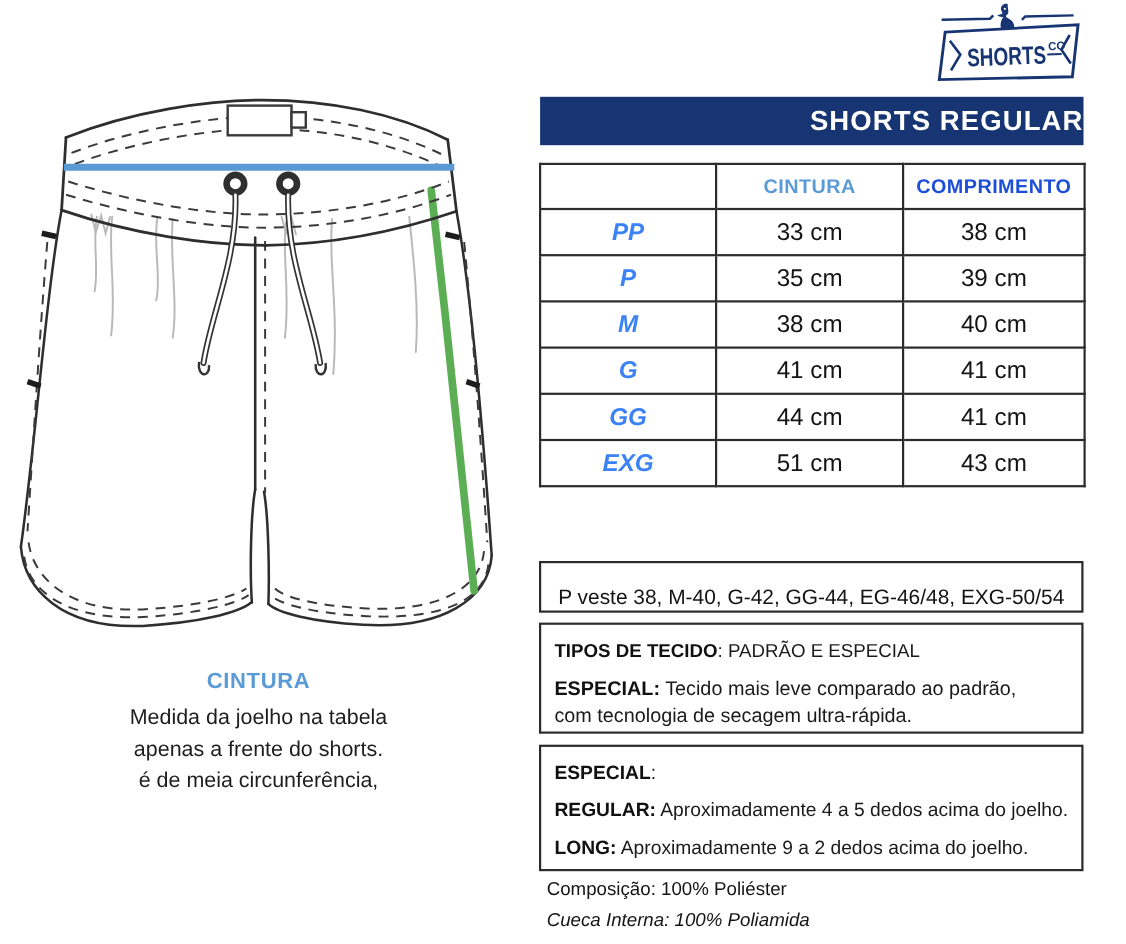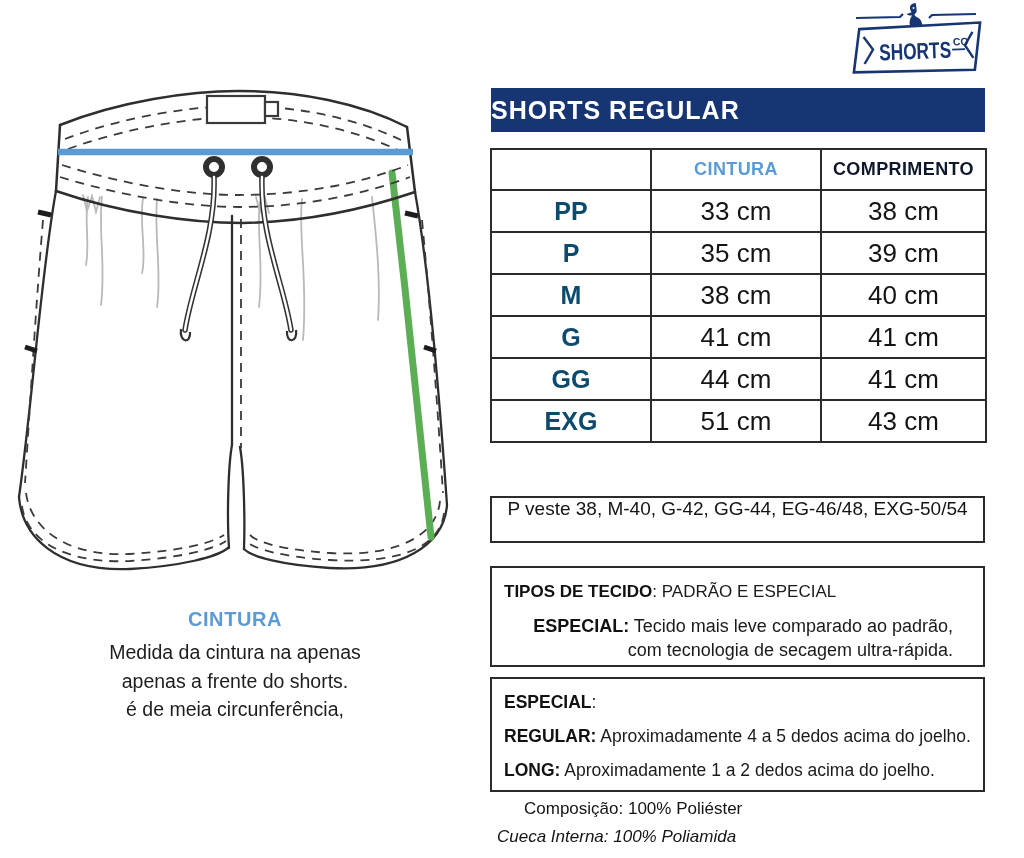--- a/index.html
+++ b/index.html
@@ -11,43 +11,43 @@
   .waist-caption{position:absolute;left:35px;top:608px;width:400px;text-align:center;
         font-weight:bold;font-size:20px;letter-spacing:.6px;color:#5B9BD5;}
   .waist-note{position:absolute;left:35px;top:638px;width:400px;text-align:center;
         font-size:19.5px;line-height:28.5px;color:#1d1d1d;}
 
   
   #logo-svg{position:absolute;left:846px;top:2px;}
 
   
   .title-bar{position:absolute;left:491px;top:88px;width:494px;height:44px;background:#173573;
-        color:#fff;font-weight:bold;font-size:25px;letter-spacing:1px;text-align:left;line-height:45px;}
+        color:#fff;font-weight:bold;font-size:25px;letter-spacing:1px;text-align:right;line-height:45px;}
   .size-table{position:absolute;left:490px;top:148px;width:495px;border-collapse:collapse;table-layout:fixed;}
   .size-table td,.size-table th{border:2.5px solid #2b2b2b;text-align:center;vertical-align:middle;
         padding:0;background:#fff;}
   .size-table th{height:39px;font-size:18px;letter-spacing:.4px;}
   .size-table td{height:40px;}
   th.col-waist{color:#5B9BD5;}
-  th.col-length{color:#0f172a;}
-  td.size-cell{font-weight:bold;font-size:25px;color:#0c4a6e;}
-  td.val-cell{font-size:26px;color:#141414;font-weight:400;}
+  th.col-length{color:#1d4ed8;}
+  td.size-cell{font-weight:bold;font-size:22px;color:#3b82f6;font-style:italic;}
+  td.val-cell{font-size:22px;color:#141414;font-weight:400;}
 
   .info-box{position:absolute;left:490px;width:491px;border:2.5px solid #2b2b2b;background:#fff;box-sizing:content-box;}
-  #fit-box{top:496px;height:43px;display:flex;align-items:flex-start;justify-content:center;
+  #fit-box{top:510px;height:43px;display:flex;align-items:flex-end;justify-content:center;
         font-size:19px;color:#141414;}
   #fabric-box{top:566px;height:97px;padding:0;}
   #fabric-box .line1{margin:14px 12px 0 12px;font-size:17px;}
-  #fabric-box .line2{margin:12px 30px 0 12px;font-size:18px;line-height:24px;text-align:right;}
+  #fabric-box .line2{margin:12px 30px 0 12px;font-size:18px;line-height:24px;}
   #model-box{top:677px;height:111px;}
   #model-box .mline{margin:13px 10px 0 12px;font-size:17.5px;}
   .b{font-weight:bold;color:#111;}
 
   .comp-line{position:absolute;left:497px;font-size:17px;color:#141414;}
-  #comp1{top:799px;margin-left:27px;}
+  #comp1{top:799px;}
   #comp2{top:827px;font-style:italic;}
 </style>
 </head>
 <body>
 
 <div id="page">
 
   <svg id="shorts-svg" width="455" height="505" viewBox="0 0 455 505">
     <g fill="none" stroke="#2e2e2e" stroke-width="2.3" stroke-linecap="round">
 
@@ -120,21 +120,21 @@
       <path d="M 204,92 C 206,150 182,200 175,245" stroke="#ffffff" stroke-width="2.4" fill="none" stroke-linecap="round"></path>
       <path d="M 252,92 C 250,150 274,200 281,245" stroke="#333333" stroke-width="5.5" fill="none" stroke-linecap="round"></path>
       <path d="M 252,92 C 250,150 274,200 281,245" stroke="#ffffff" stroke-width="2.4" fill="none" stroke-linecap="round"></path>
       <path d="M 171,244 C 169,258 181,259 180,247" stroke="#333333" stroke-width="2.2" fill="none"></path>
       <path d="M 277,246 C 276,259 288,258 286,245" stroke="#333333" stroke-width="2.2" fill="none"></path>
     </g>
   </svg>
 
   <div class="waist-caption">CINTURA</div>
   <div class="waist-note">
-    <div>Medida da cintura na apenas</div>
+    <div>Medida da joelho na tabela</div>
     <div>apenas a frente do shorts.</div>
     <div>é de meia circunferência,</div>
   </div>
 
   <svg id="logo-svg" width="172" height="82" viewBox="0 0 172 82">
     <g stroke="#173573" stroke-width="2.2" fill="none">
       <path d="M 10,16 L 54,15 l 3,-3"></path>
       <path d="M 130,12 L 86,13 l -3,3"></path>
     </g>
     <g>
@@ -215,20 +215,20 @@
   </div>
 
   <div class="info-box" id="model-box">
     <div class="mline">
       <b class="b">ESPECIAL</b><span>:</span>
     </div>
     <div class="mline">
       <b class="b">REGULAR:</b><span> Aproximadamente 4 a 5 dedos acima do joelho.</span>
     </div>
     <div class="mline">
-      <b class="b">LONG:</b><span> Aproximadamente 1 a 2 dedos acima do joelho.</span>
+      <b class="b">LONG:</b><span> Aproximadamente 9 a 2 dedos acima do joelho.</span>
     </div>
   </div>
 
   <div class="comp-line" id="comp1">Composição: 100% Poliéster</div>
   <div class="comp-line" id="comp2">Cueca Interna: 100% Poliamida</div>
 
 </div>
 
 </body></html>

